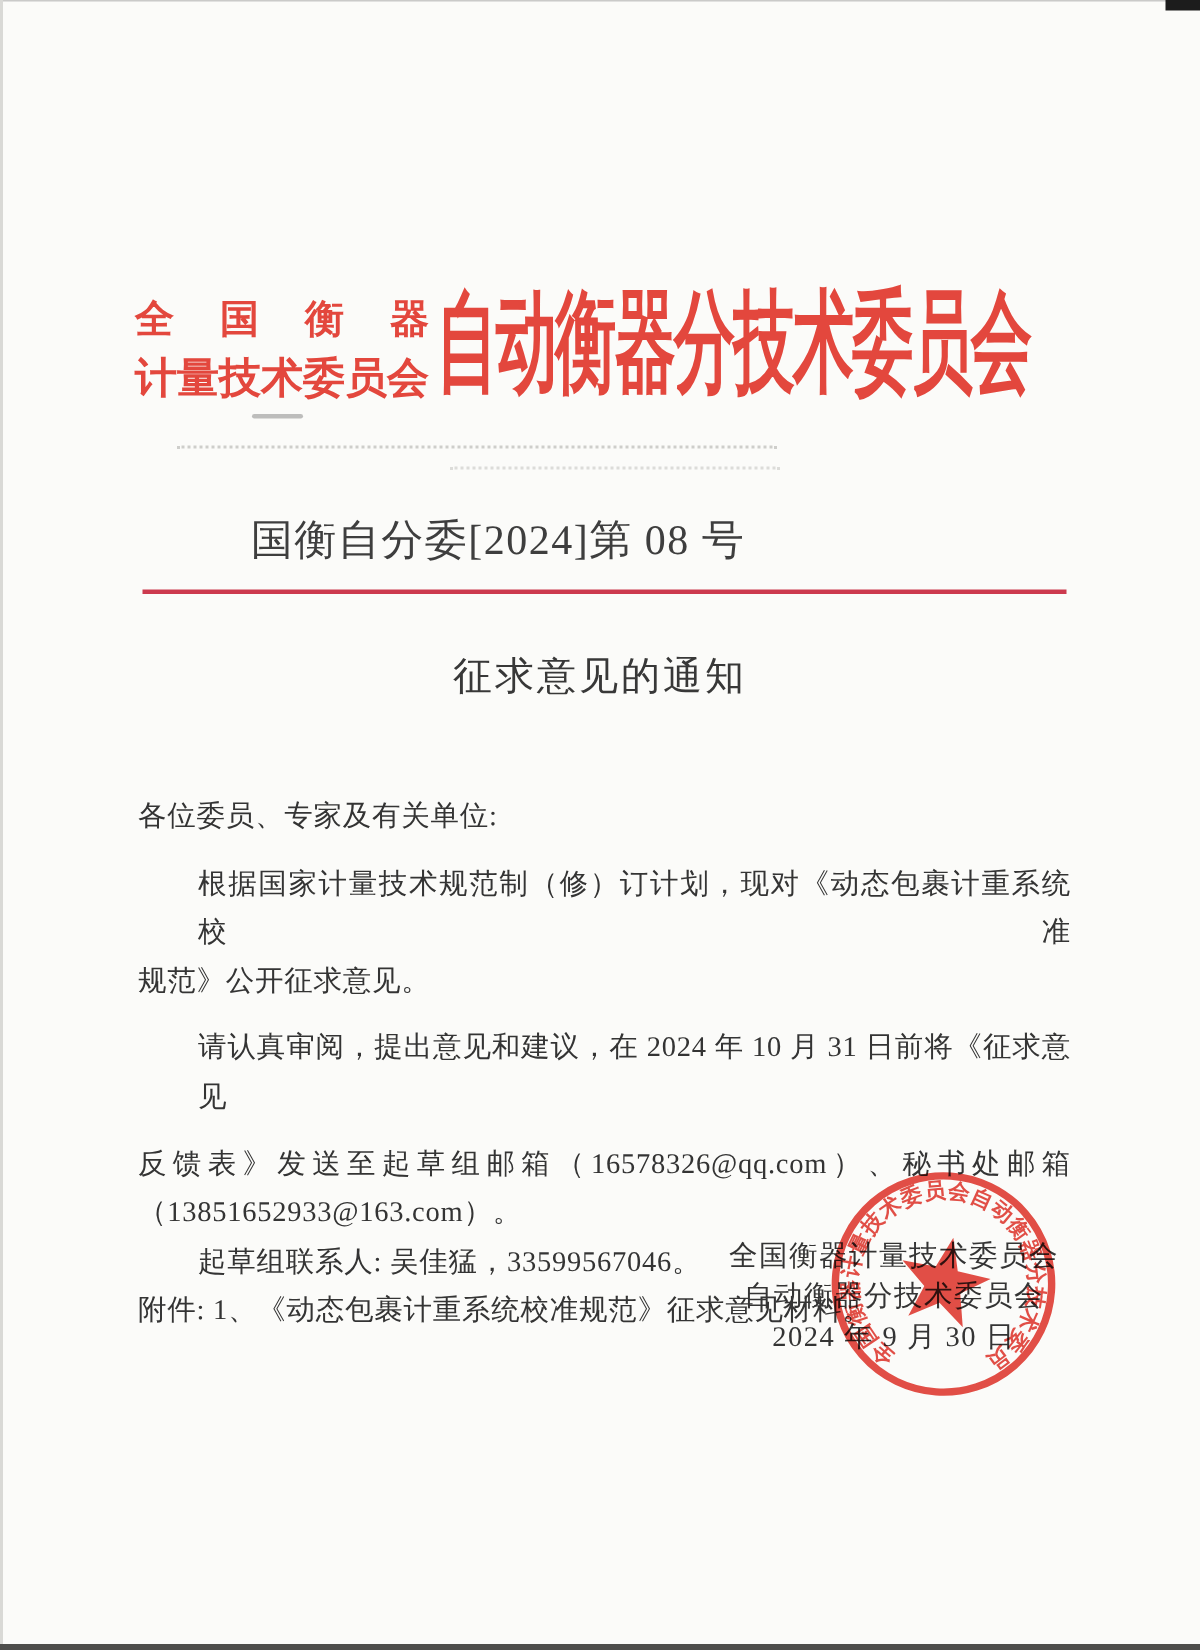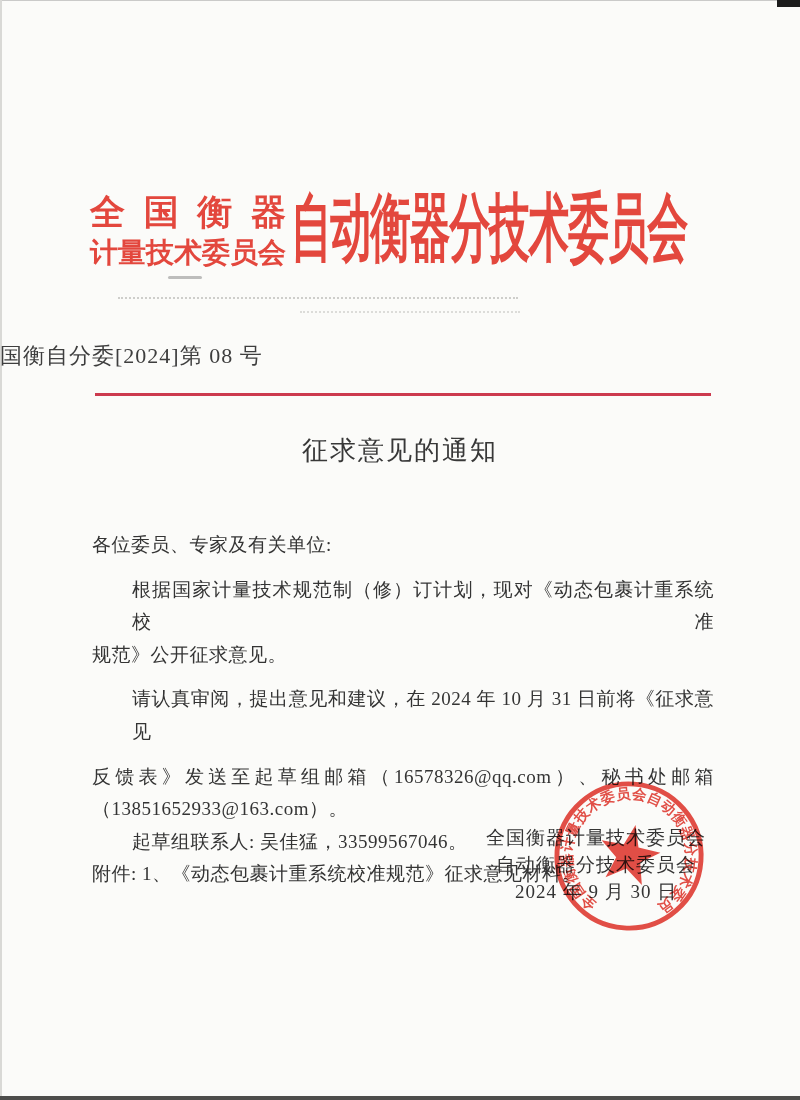--- a/index.html
+++ b/index.html
@@ -28,21 +28,21 @@
   .smudge-b{position:absolute;left:118px;top:297px;width:400px;height:0;border-top:2px dotted #c3c3c0;opacity:.8;}
   .smudge-c{position:absolute;left:300px;top:311px;width:220px;height:0;border-top:2px dotted #cfcfcc;opacity:.7;}
 
   
   .lh-left{
     position:absolute;left:90px;top:192px;width:198px;
     color:var(--brand-red);
     font-weight:bold;
   }
   .lh-left .l1{
-    font-size:35px;line-height:42px;
+    font-size:26px;line-height:42px;
     text-align:justify;text-align-last:justify;
     white-space:nowrap;letter-spacing:2px;
   }
   .lh-left .l2{
     font-size:28px;line-height:37px;
     white-space:nowrap;letter-spacing:0;
   }
   .lh-right{
     position:absolute;left:291px;top:188px;
     font-family:"Liberation Sans","DejaVu Sans",sans-serif;
@@ -51,21 +51,21 @@
     color:var(--brand-red);
     white-space:nowrap;
     letter-spacing:-2px;
     transform:scale(0.55,1);
     transform-origin:left top;
   }
 
   
   .doc-number{
     position:absolute;left:0;top:341px;width:664px;
-    font-size:22px;color:#3e3e3e;
+    text-align:center;font-size:28px;color:#3e3e3e;
     letter-spacing:1px;
   }
 
   
   .red-rule{position:absolute;left:95px;top:393px;width:616px;height:3px;background:var(--rule-red);}
 
   
   .doc-title{
     position:absolute;left:0;top:428px;width:800px;
     text-align:center;font-size:26px;color:#383838;

